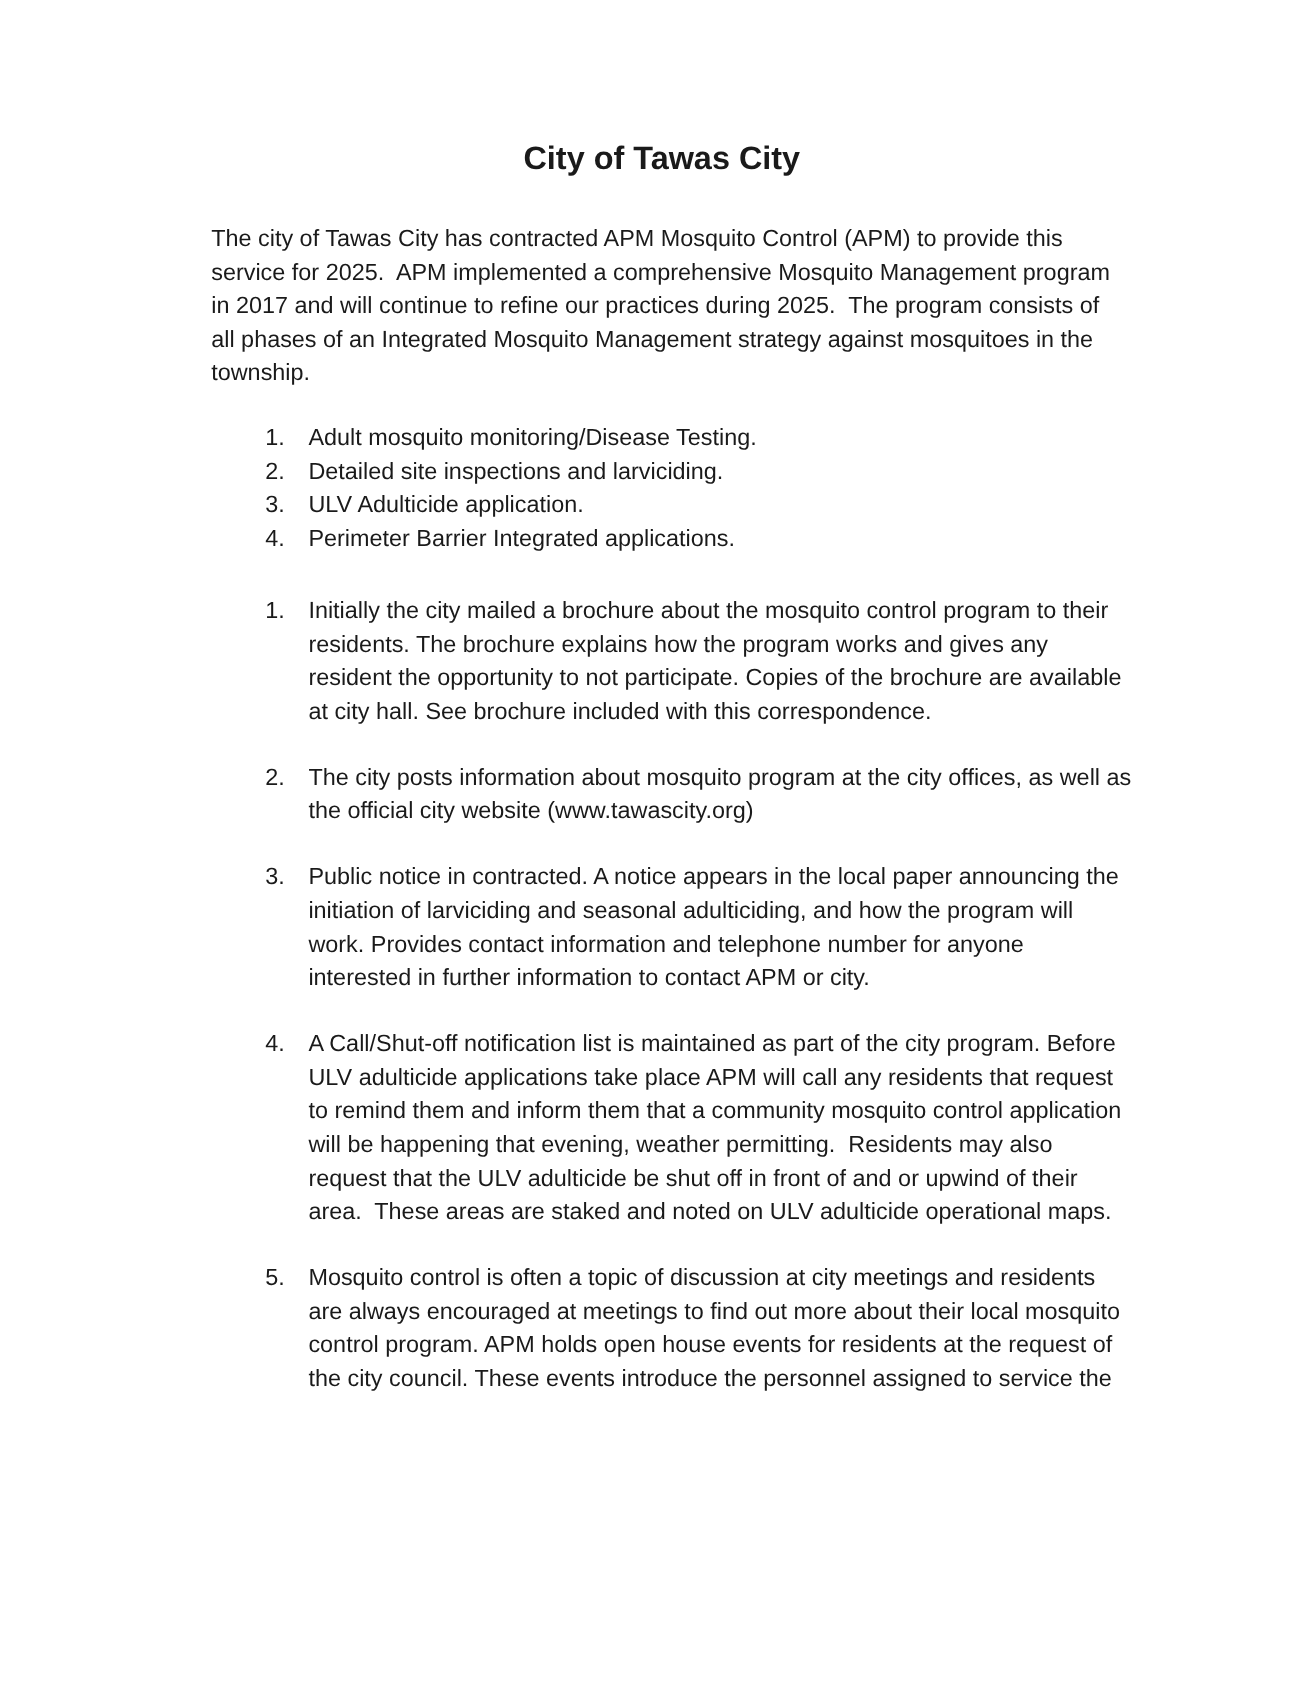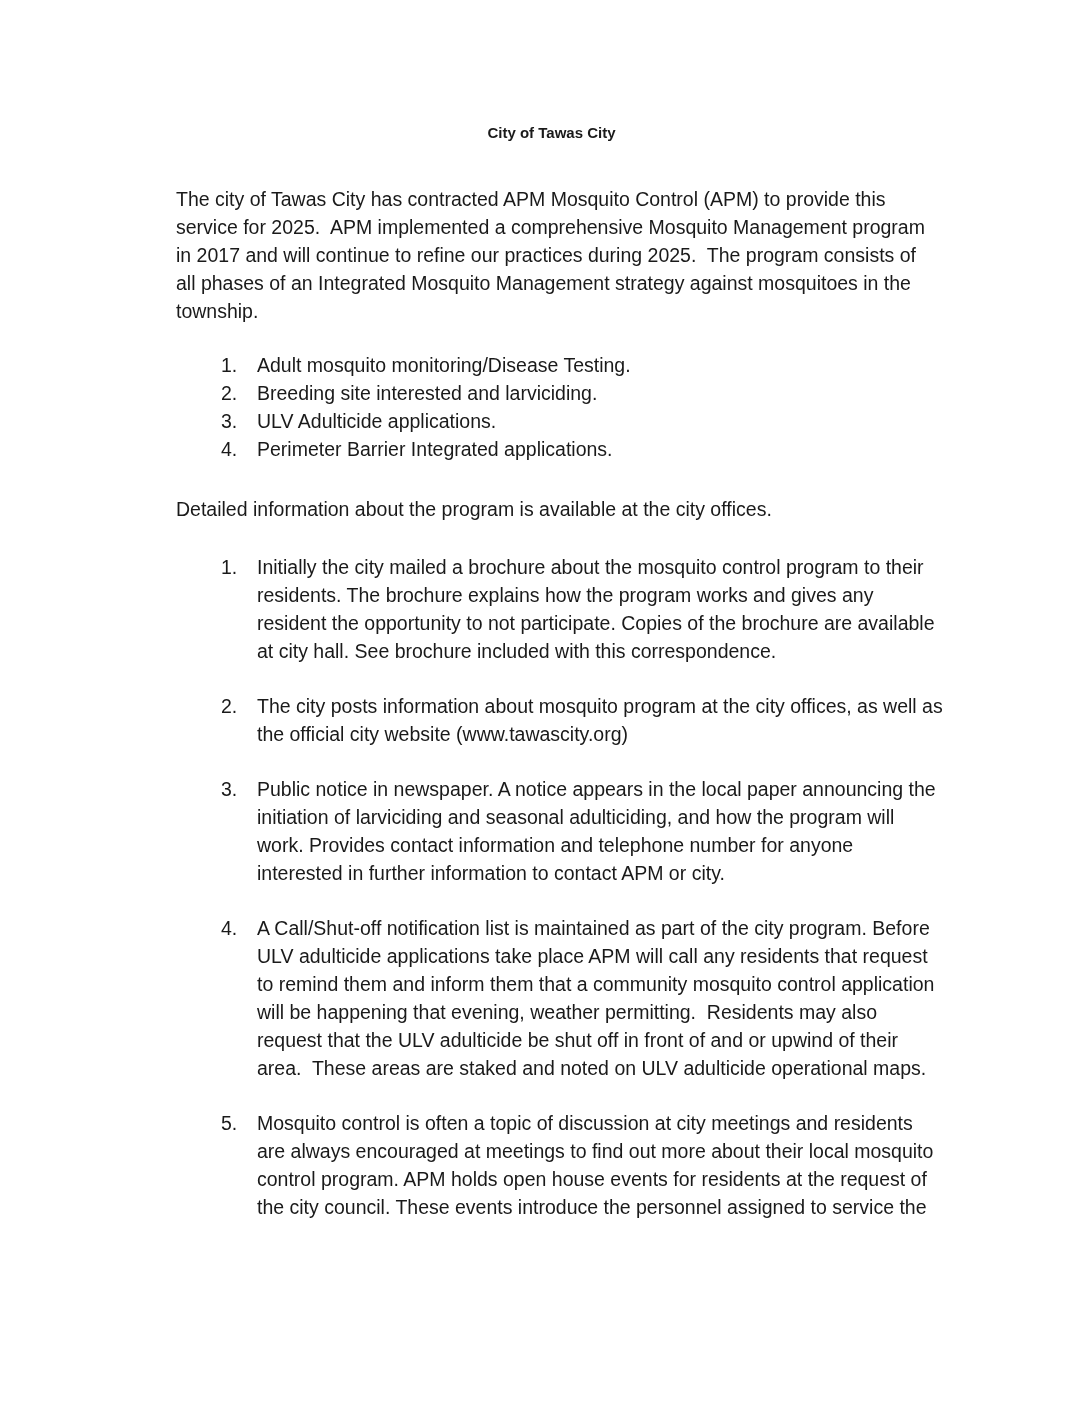--- a/index.html
+++ b/index.html
@@ -16,21 +16,21 @@
     padding: 118px 145px 0 160px;
     font-family: "Liberation Sans", "DejaVu Sans", sans-serif;
     color: #1a1a1a;
     font-size: 19.5px;
     line-height: 28px;
     overflow: hidden;
   }
   .title-block {
     text-align: center;
     font-weight: bold;
-    font-size: 15px;
+    font-size: 27px;
     line-height: 29px;
     margin-bottom: 38px;
   }
   .title-line {
     display: block;
   }
   p.body-par {
     margin: 16px;
     white-space: pre-wrap;
   }
@@ -78,30 +78,29 @@
 <div class="page">
 
   <div class="title-block">
     <span class="title-line">City of Tawas City</span>
   </div>
 
   <p class="body-par">The city of Tawas City has contracted APM Mosquito Control (APM) to provide this service for 2025.  APM implemented a comprehensive Mosquito Management program in 2017 and will continue to refine our practices during 2025.  The program consists of all phases of an Integrated Mosquito Management strategy against mosquitoes in the township.</p>
 
   <ol class="phases-list">
     <li>Adult mosquito monitoring/Disease Testing.</li>
-    <li>Breeding site interested and larviciding.</li>
-    <li>ULV Adulticide applications.</li>
+    <li>Detailed site inspections and larviciding.</li>
+    <li>ULV Adulticide application.</li>
     <li>Perimeter Barrier Integrated applications.</li>
   </ol>
 
   <div class="detail-block">
-    <p class="body-par">Detailed information about the program is available at the city offices.</p>
   </div>
 
   <ol class="methods-list">
     <li>Initially the city mailed a brochure about the mosquito control program to their residents. The brochure explains how the program works and gives any resident the opportunity to not participate. Copies of the brochure are available at city hall. See brochure included with this correspondence.</li>
     <li>The city posts information about mosquito program at the city offices, as well as the official city website (www.tawascity.org)</li>
-    <li>Public notice in newspaper. A notice appears in the local paper announcing the initiation of larviciding and seasonal adulticiding, and how the program will work. Provides contact information and telephone number for anyone interested in further information to contact APM or city.</li>
+    <li>Public notice in contracted. A notice appears in the local paper announcing the initiation of larviciding and seasonal adulticiding, and how the program will work. Provides contact information and telephone number for anyone interested in further information to contact APM or city.</li>
     <li>A Call/Shut-off notification list is maintained as part of the city program. Before ULV adulticide applications take place APM will call any residents that request to remind them and inform them that a community mosquito control application will be happening that evening, weather permitting.  Residents may also request that the ULV adulticide be shut off in front of and or upwind of their area.  These areas are staked and noted on ULV adulticide operational maps.</li>
     <li>Mosquito control is often a topic of discussion at city meetings and residents are always encouraged at meetings to find out more about their local mosquito control program. APM holds open house events for residents at the request of the city council. These events introduce the personnel assigned to service the</li>
   </ol>
 
 </div>
 
 </body></html>

